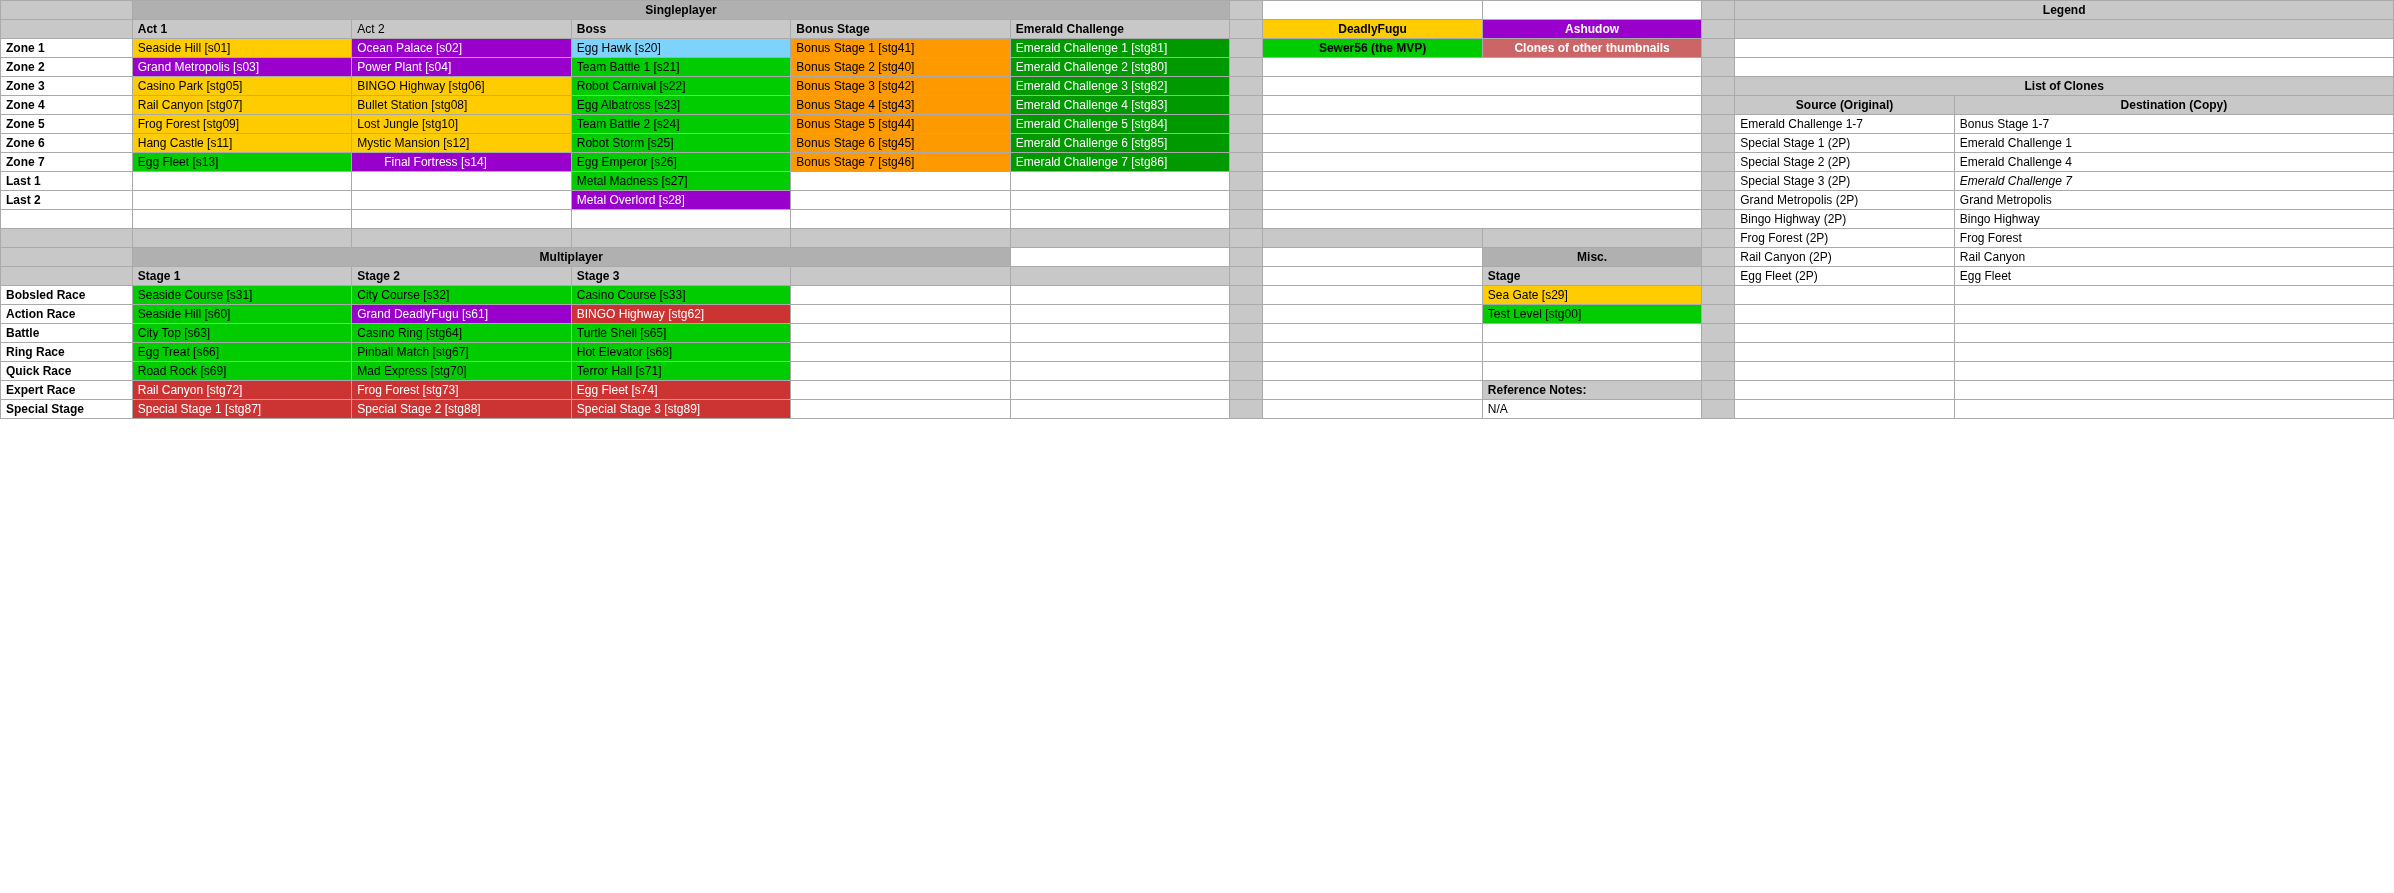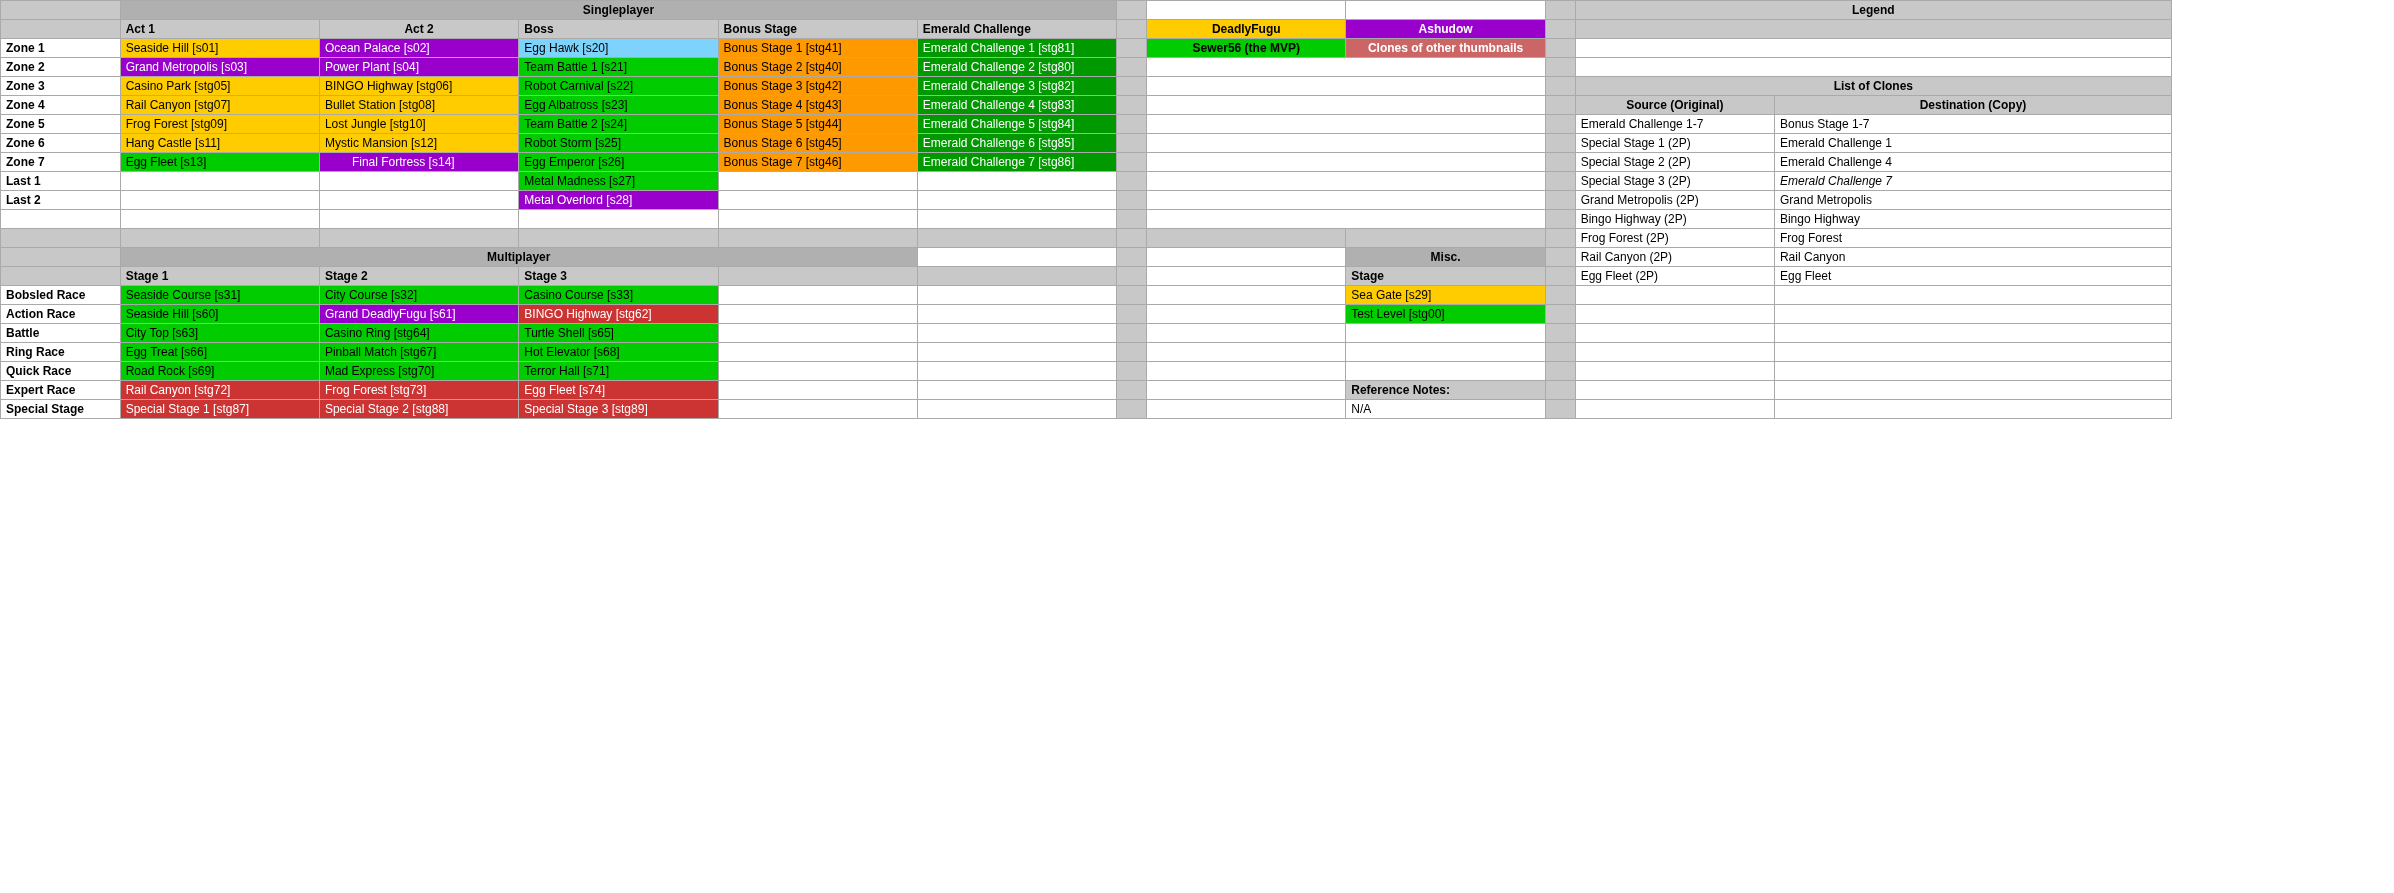--- a/index.html
+++ b/index.html
@@ -1,18 +1,18 @@
 <!DOCTYPE html>
 <html><head>
   <meta charset="utf-8">
   <style>
     * { box-sizing: border-box; margin: 0; padding: 0; }
     body { font-family: Arial, sans-serif; font-size: 12px; background: #fff; }
     
-    .container { width: 2172px; }
+    .container { width: 2394px; }
     
     table { border-collapse: collapse; width: 100%; }
     td, th { border: 1px solid #999; padding: 3px 6px; white-space: nowrap; }
     
     .main-table { border-collapse: collapse; }
     .main-table td { border: 1px solid #aaa; padding: 2px 5px; font-size: 12px; }
   </style>
 </head>
 <body>
 
@@ -42,21 +42,21 @@
         <td style="background:#c8c8c8; border:1px solid #aaa;"></td>
         <td style="background:#fff; border:1px solid #aaa;"></td>
         <td style="background:#fff; border:1px solid #aaa;"></td>
         <td style="background:#c8c8c8; border:1px solid #aaa;"></td>
         <td colspan="3" style="background:#c8c8c8; text-align:center; font-weight:bold; border:1px solid #aaa;">Legend</td>
       </tr>
 
       <tr>
         <td style="background:#c8c8c8; border:1px solid #aaa;"></td>
         <td style="background:#c8c8c8; font-weight:bold; border:1px solid #aaa;">Act 1</td>
-        <td style="background:#c8c8c8; font-weight:bold; border:1px solid #aaa;text-align:center;">Act 2</td>
+        <td style="background:#c8c8c8; font-weight:normal; border:1px solid #aaa;">Act 2</td>
         <td style="background:#c8c8c8; font-weight:bold; border:1px solid #aaa;">Boss</td>
         <td style="background:#c8c8c8; font-weight:bold; border:1px solid #aaa;">Bonus Stage</td>
         <td style="background:#c8c8c8; font-weight:bold; border:1px solid #aaa;">Emerald Challenge</td>
         <td style="background:#c8c8c8; border:1px solid #aaa;"></td>
         <td style="background:#ffcc00; text-align:center; font-weight:bold; border:1px solid #aaa;">DeadlyFugu</td>
         <td style="background:#9900cc; color:#fff; text-align:center; font-weight:bold; border:1px solid #aaa;">Ashudow</td>
         <td style="background:#c8c8c8; border:1px solid #aaa;"></td>
         <td colspan="3" style="background:#c8c8c8; border:1px solid #aaa;"></td>
       </tr>
 

